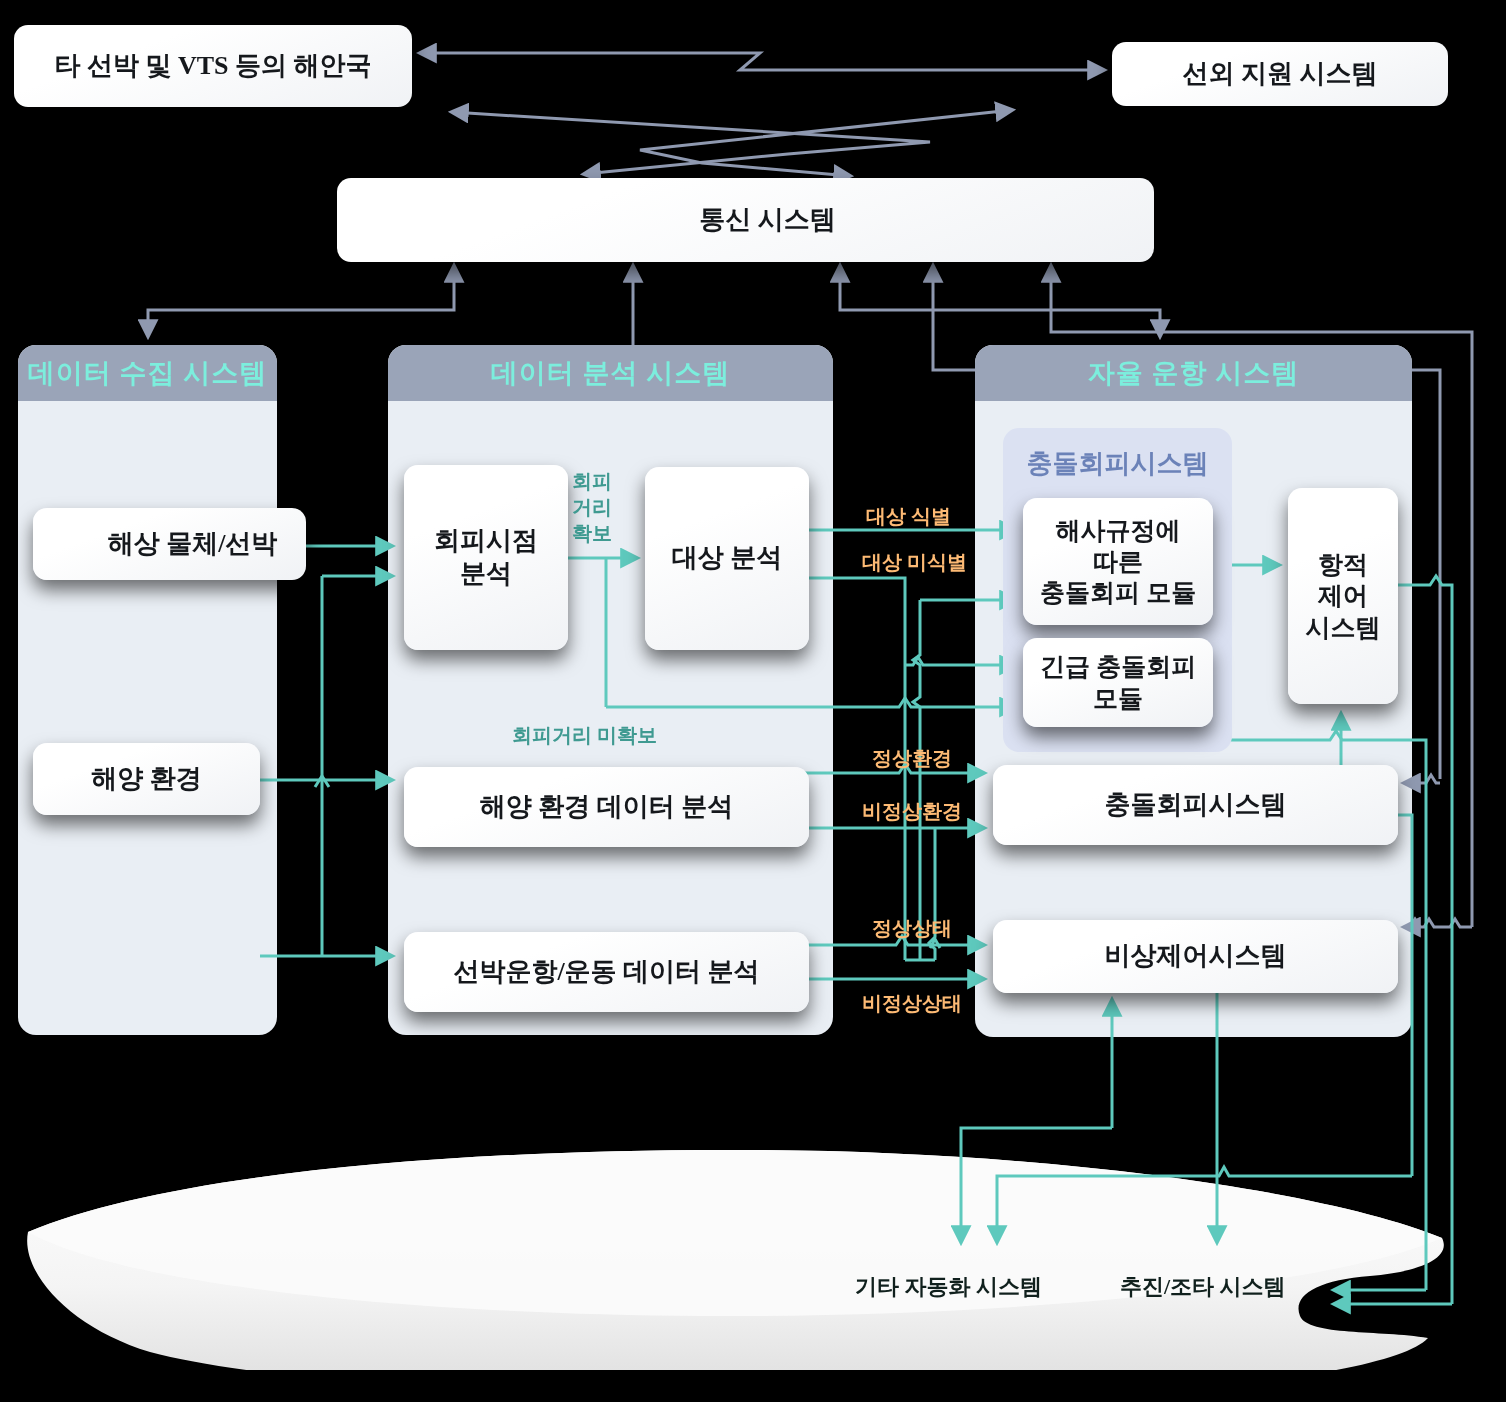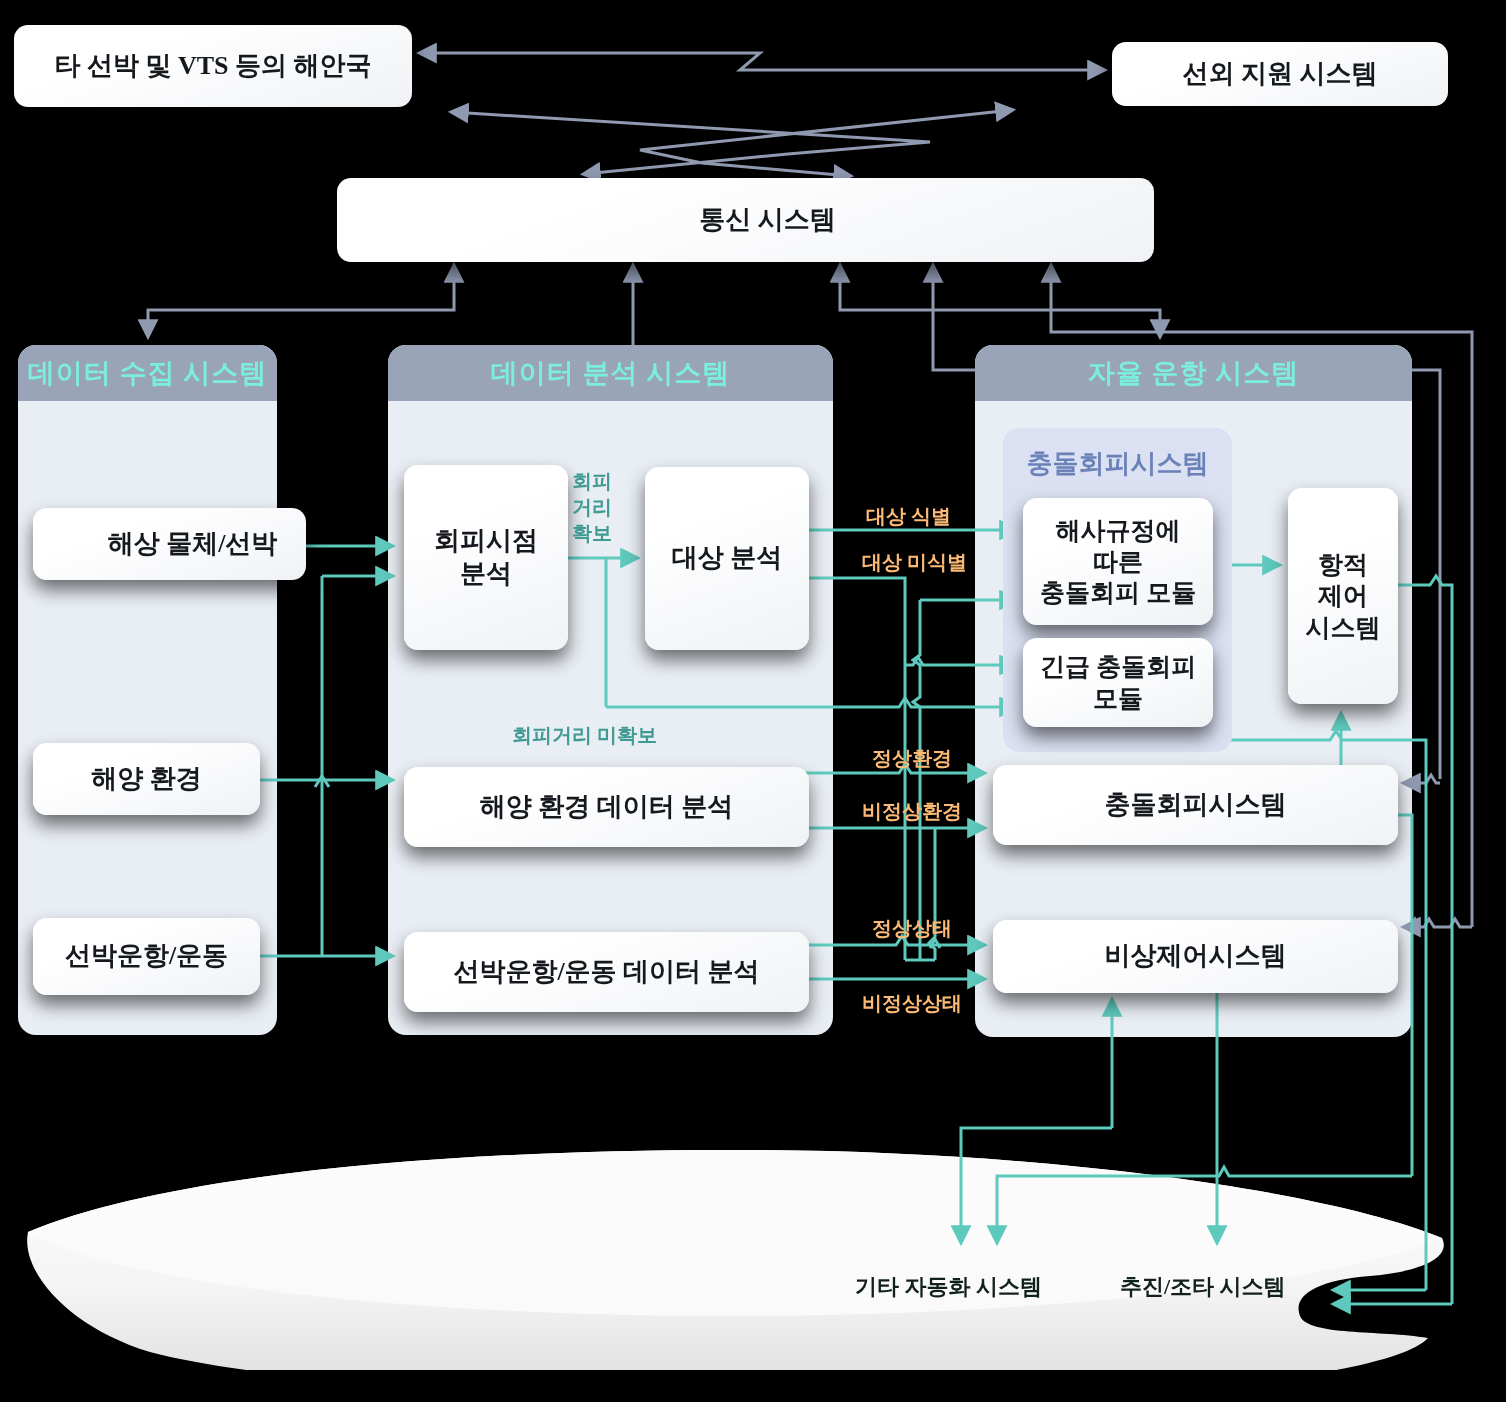--- a/index.html
+++ b/index.html
@@ -147,23 +147,20 @@
 
   <div class="subpanel" style="left:1003px;top:428px;width:229px;height:324px;"></div>
   <div class="subpanel-title" style="left:1003px;top:446px;width:229px;">충돌회피시스템</div>
 
   <div class="node" style="left:33px;top:508px;width:227px;height:72px;padding-left:46px;">
     <span>해상 물체/선박</span>
   </div>
   <div class="node" style="left:33px;top:743px;width:227px;height:72px;">
     <span>해양 환경</span>
   </div>
-  <div class="node" style="left:33px;top:918px;width:227px;height:77px;">
-    <span>선박운항/운동</span>
-  </div>
 
   <div class="node" style="left:404px;top:465px;width:164px;height:185px;white-space:pre-line;">
     <span style="white-space:pre-line">회피시점
 분석</span>
   </div>
   <div class="node" style="left:645px;top:467px;width:164px;height:183px;">
     <span>대상 분석</span>
   </div>
   <div class="node" style="left:404px;top:767px;width:405px;height:80px;">
     <span>해양 환경 데이터 분석</span>

